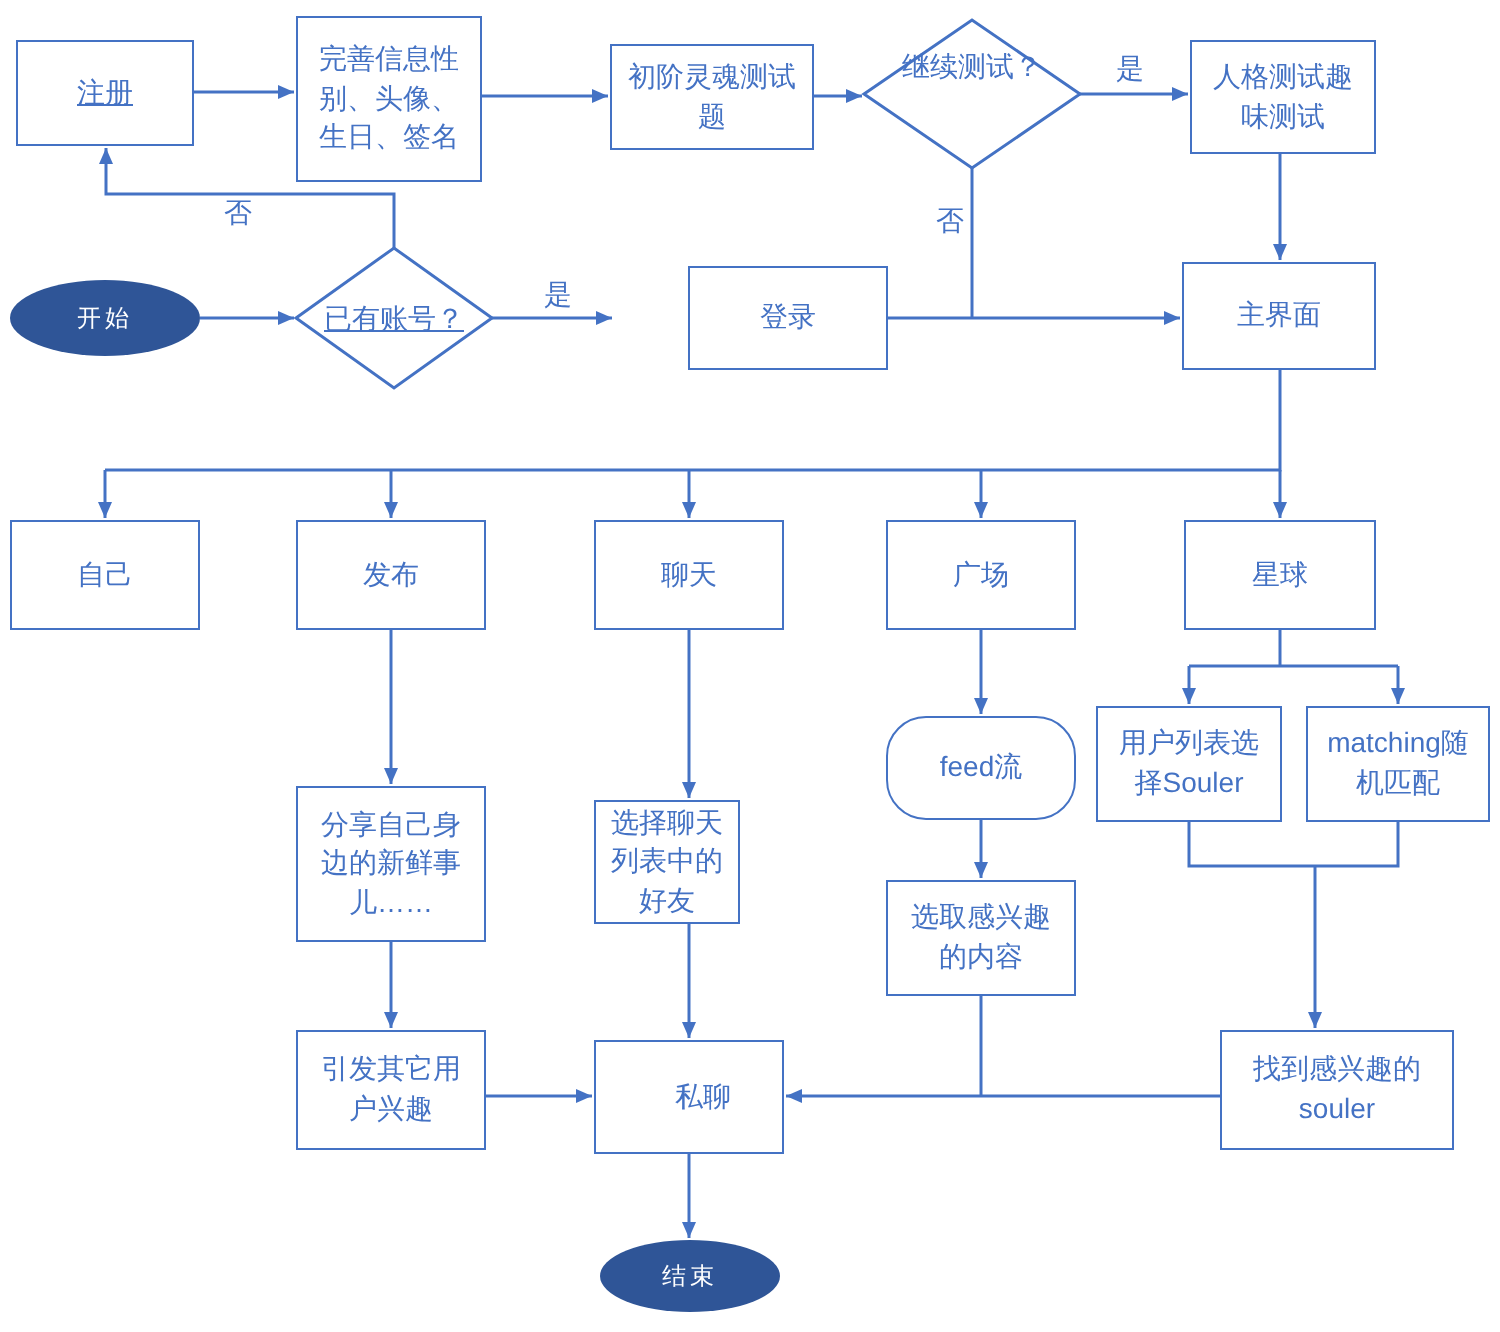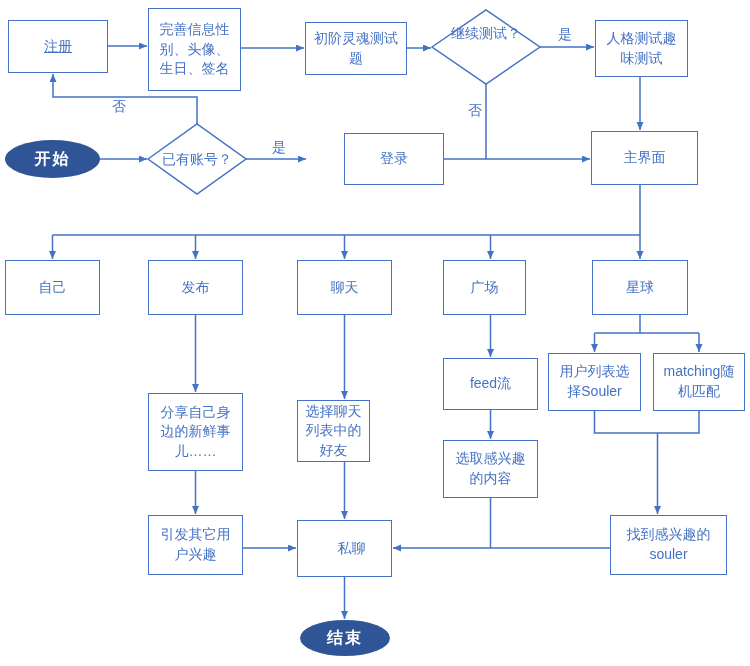--- a/index.html
+++ b/index.html
@@ -7,49 +7,49 @@
   body{font-family:"Liberation Sans","DejaVu Sans",sans-serif;}
   .canvas{position:relative;width:750px;height:666px;background:#fff;overflow:hidden;}
   .edges{position:absolute;left:0;top:0;width:750px;height:666px;}
   .edge{stroke:var(--stroke,#4472C4);stroke-width:1.5;fill:none;}
   .dshape{stroke:var(--stroke,#4472C4);stroke-width:1.5;fill:#fff;}
   .ah{fill:var(--stroke,#4472C4);}
   .node{position:absolute;box-sizing:border-box;display:flex;align-items:center;justify-content:center;
         text-align:center;border:1.5px solid var(--stroke,#4472C4);background:#fff;
         color:var(--text,#4472C4);font-size:14px;line-height:1.4;padding:2px 6px;}
   .terminal{border:none;border-radius:50%;background:var(--terminal,#2F5597);
-        color:var(--terminal_text,#fff);font-weight:bold;font-size:16px;letter-spacing:2px;}
+        color:var(--terminal_text,#fff);font-weight:normal;font-size:12px;letter-spacing:2px;}
   .dtext{position:absolute;box-sizing:border-box;display:flex;align-items:center;justify-content:center;
         text-align:center;color:var(--text,#4472C4);font-size:14px;line-height:1.35;}
   .elabel{position:absolute;color:var(--text,#4472C4);font-size:14px;}
   
-  .n-register{left:8px;top:20px;width:100px;height:53px;text-decoration:underline;}
+  .n-register{left:8px;top:20px;width:89px;height:53px;text-decoration:underline;}
   .n-complete{left:148px;top:8px;width:93px;height:83px;}
   .n-soultest{left:305px;top:22px;width:102px;height:53px;}
   .n-personality{left:595px;top:20px;width:93px;height:57px;}
   .n-start{left:5px;top:140px;width:95px;height:38px;}
   .n-login{left:307px;top:133px;width:100px;height:52px;margin-left:37px;}
-  .n-main{left:591px;top:131px;width:107px;height:54px;}
+  .n-main{left:591px;top:131px;width:97px;height:54px;}
   .n-self{left:5px;top:260px;width:95px;height:55px;}
   .n-publish{left:148px;top:260px;width:95px;height:55px;}
   .n-chat{left:297px;top:260px;width:95px;height:55px;}
-  .n-square{left:443px;top:260px;width:83px;height:55px;}
+  .n-square{left:443px;top:260px;width:95px;height:55px;}
   .n-planet{left:592px;top:260px;width:96px;height:55px;}
   .n-share{left:148px;top:393px;width:95px;height:78px;}
   .n-selectfriend{left:297px;top:400px;width:73px;height:62px;}
-  .n-feed{left:443px;top:358px;width:95px;height:52px;}
+  .n-feed{left:443px;top:358px;width:95px;height:52px;border-radius:20px;}
   .n-userlist{left:548px;top:353px;width:93px;height:58px;}
   .n-matching{left:653px;top:353px;width:92px;height:58px;}
   .n-pickcontent{left:443px;top:440px;width:95px;height:58px;}
   .n-trigger{left:148px;top:515px;width:95px;height:60px;}
   .n-private{left:297px;top:520px;width:95px;height:57px;padding-left:20px;}
   .n-findsouler{left:610px;top:515px;width:117px;height:60px;}
   .n-end{left:300px;top:620px;width:90px;height:36px;}
   .t-continue{left:440px;top:10px;width:92px;height:46px;}
-  .t-hasaccount{left:153px;top:137px;width:88px;height:44px;}
+  .t-hasaccount{left:153px;top:137px;width:88px;height:44px;text-decoration:underline;}
   .l-no1{left:112px;top:98px;}
   .l-yes1{left:272px;top:139px;}
   .l-yes2{left:558px;top:26px;}
   .l-no2{left:468px;top:102px;}
 </style>
 </head>
 <body>
 
 <div class="canvas">
 

